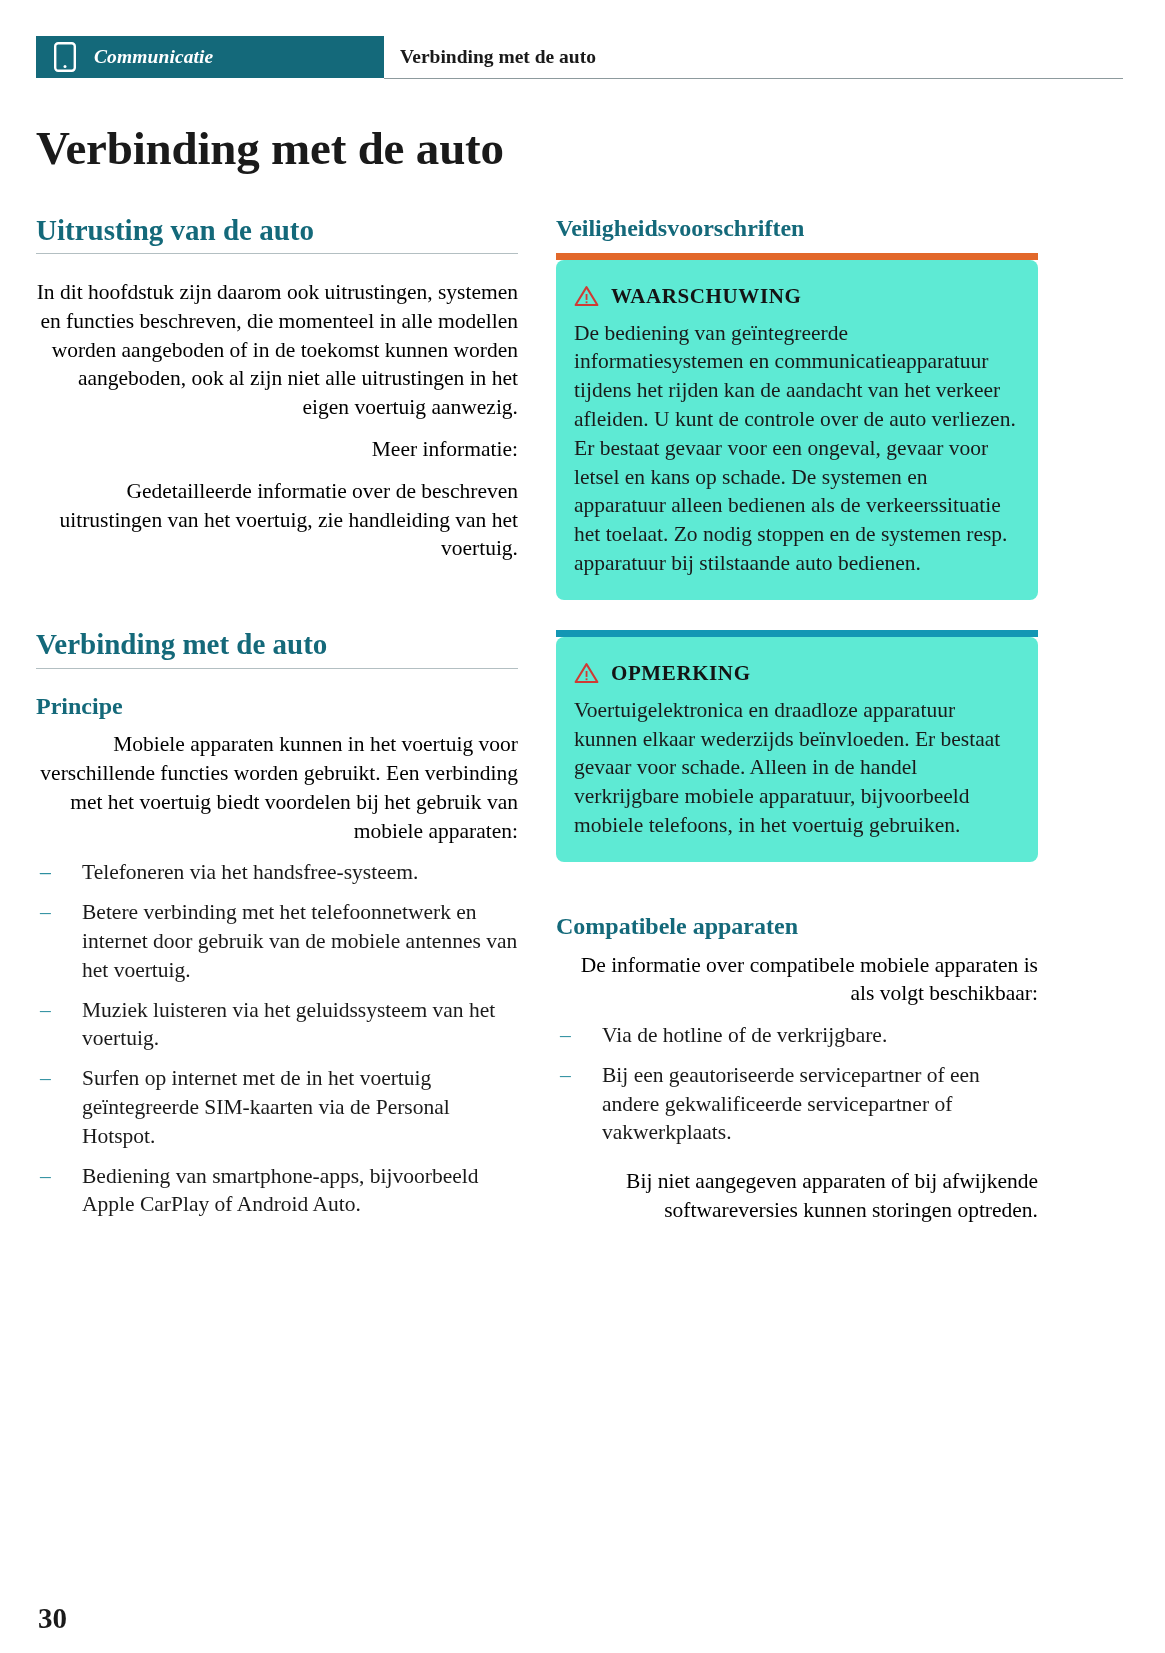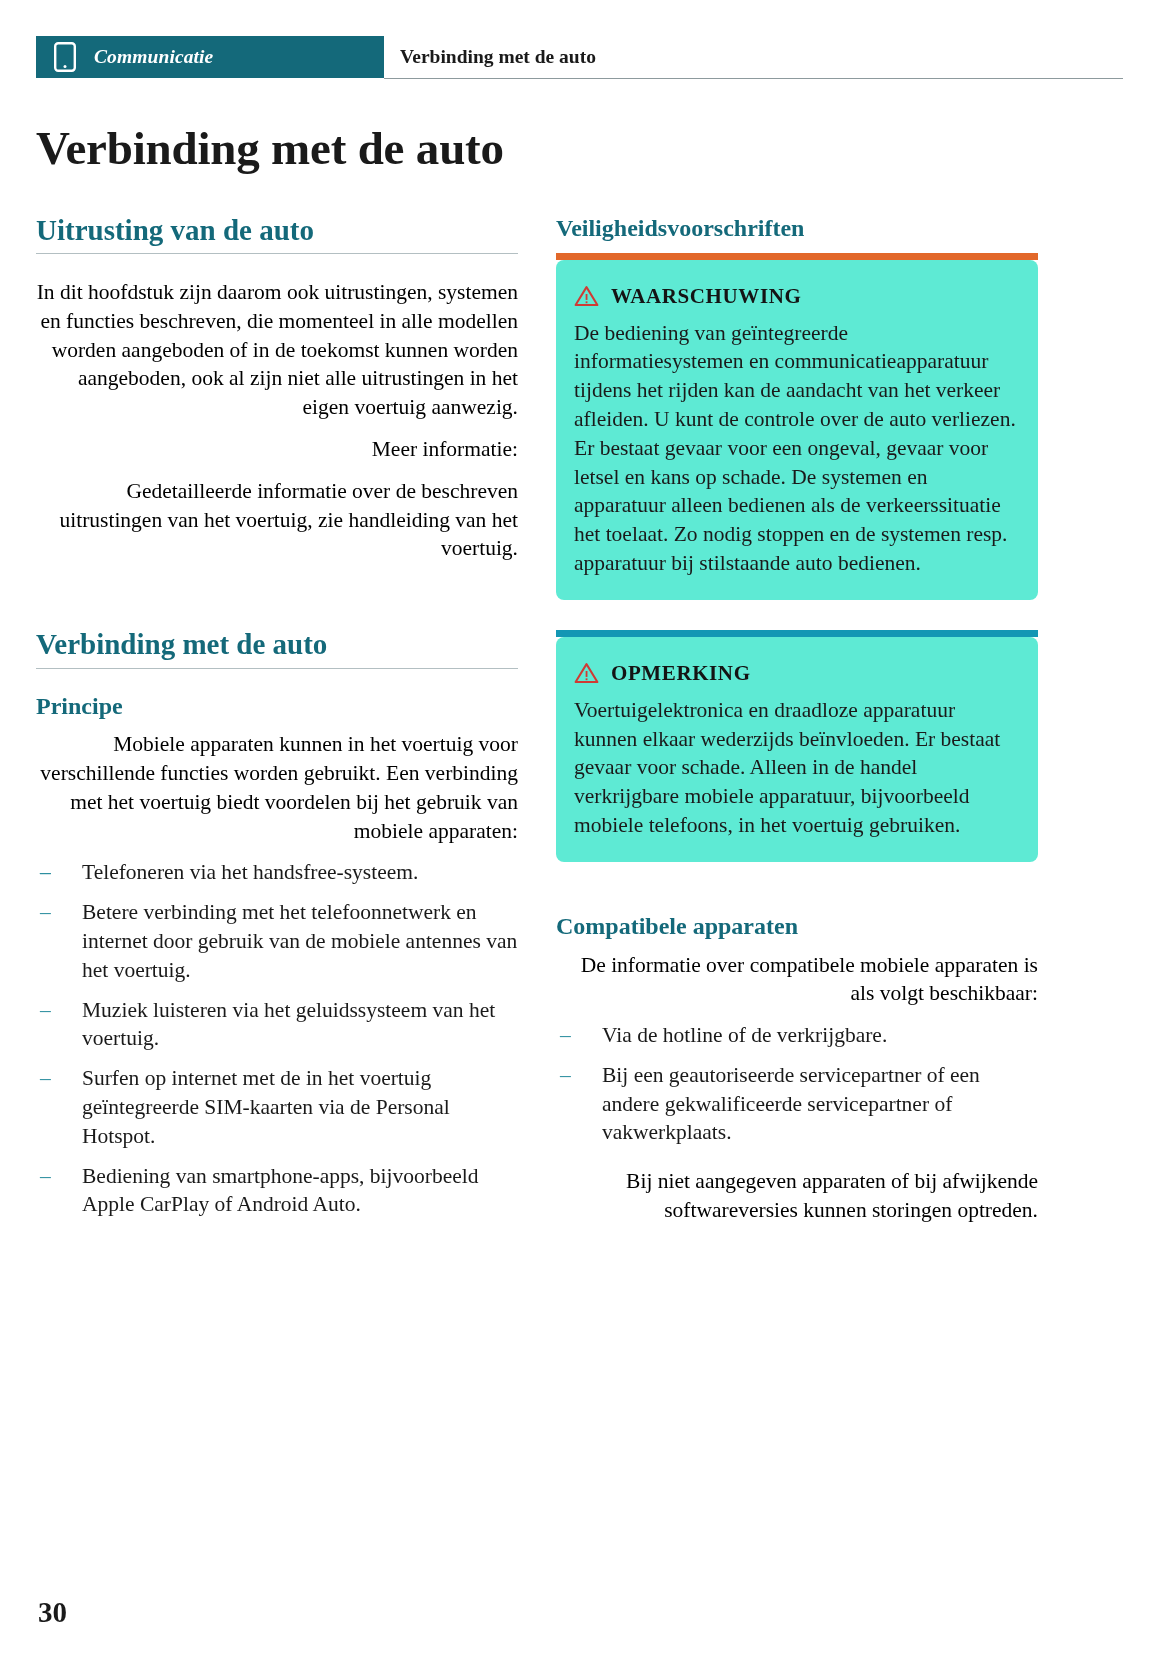--- a/index.html
+++ b/index.html
@@ -200,21 +200,21 @@
     font-size: 21.5px;
     line-height: 1.34;
     margin: 0;
     color: #1a1a1a;
   }
 
   
   .page-number {
     position: absolute;
     left: 38px;
-    bottom: 24px;
+    bottom: 18px;
     font-family: "Liberation Serif", "DejaVu Serif", serif;
     font-weight: bold;
     font-size: 29px;
     color: #1a1a1a;
   }
 </style>
 </head>
 <body>
 
 <div class="page">

